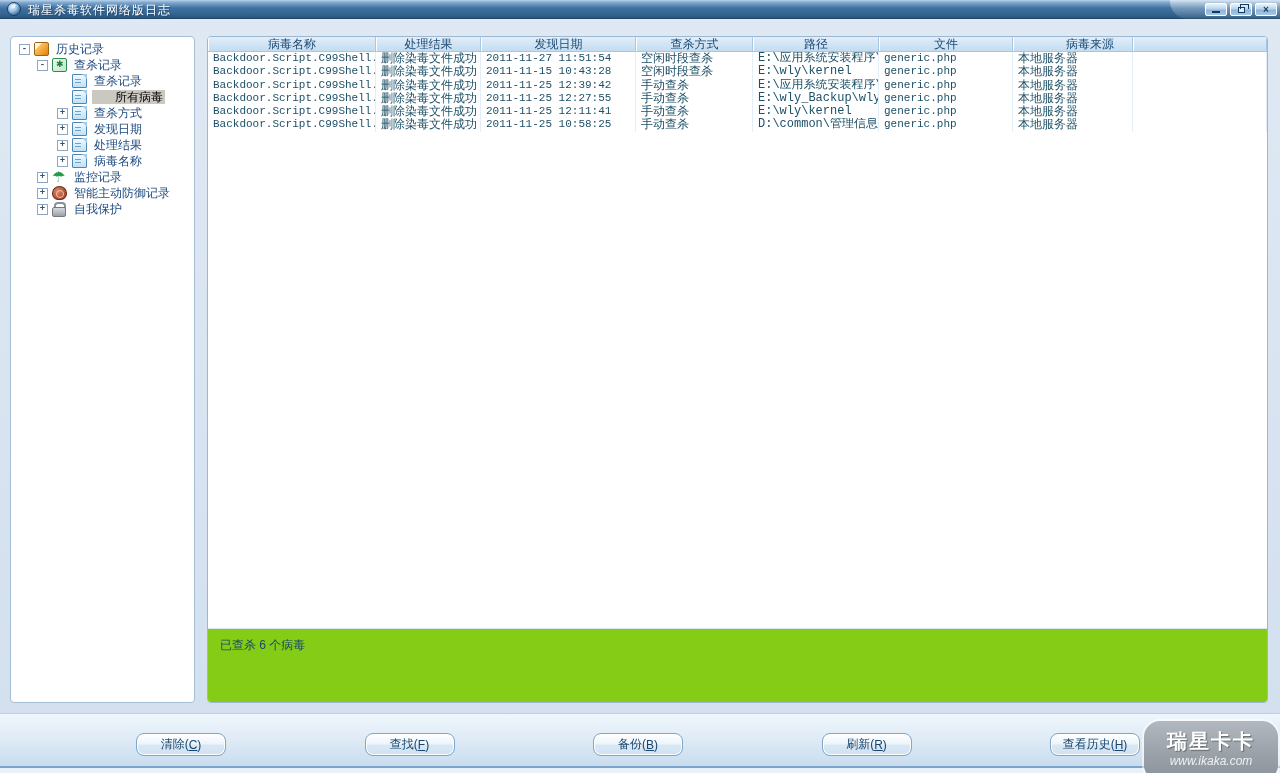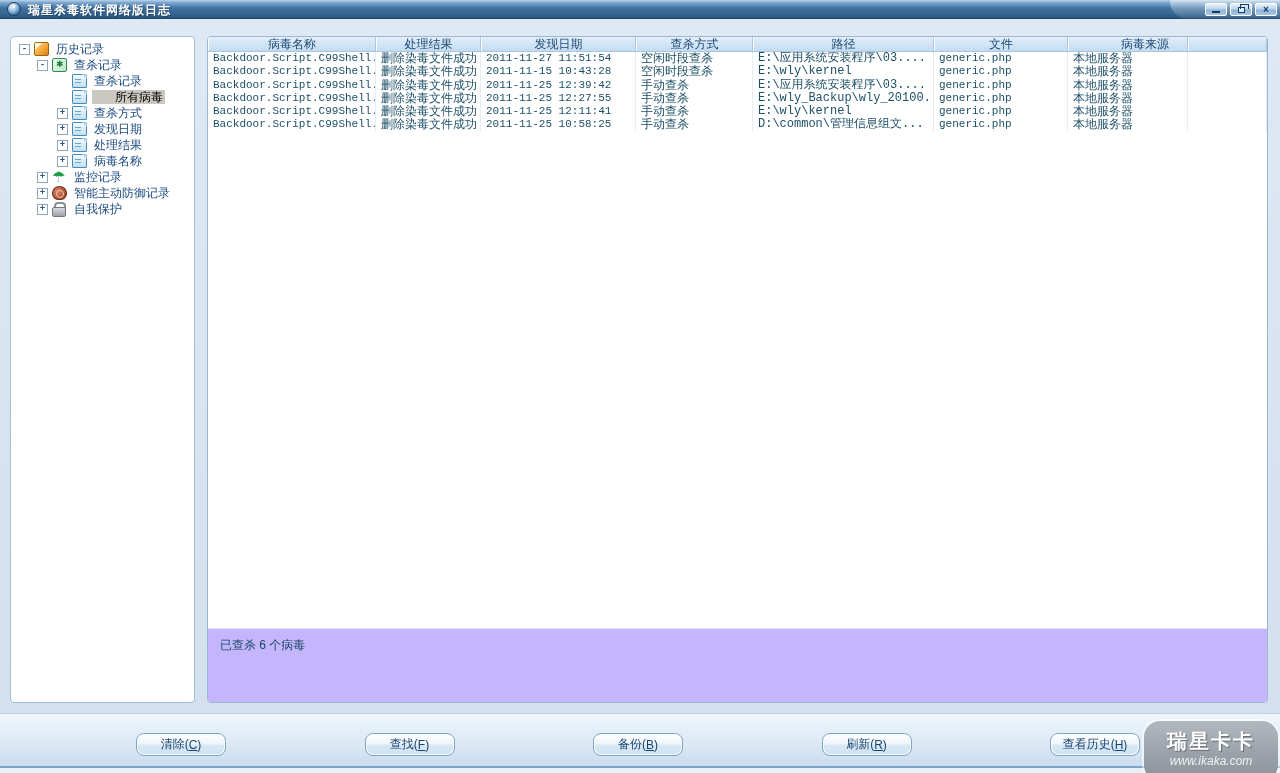--- a/index.html
+++ b/index.html
@@ -10,21 +10,21 @@
   
   .titlebar { position:absolute; left:0; top:0; width:1280px; height:19px;
     background:linear-gradient(180deg,#bad2e8 0%,#7ba6cf 15%,#41719f 45%,#33638f 80%,#2b547c 100%);
     border-bottom:1px solid #1f4668; }
   .titlebar-swoosh { position:absolute; right:0; top:0; width:110px; height:19px;
     background:linear-gradient(180deg,rgba(255,255,255,.45),rgba(255,255,255,.05));
     border-bottom-left-radius:18px; }
   .app-icon { position:absolute; left:7px; top:2px; width:14px; height:14px; border-radius:50%;
     background:radial-gradient(circle at 35% 30%, #e8f3fc 0%, #9cc2e4 40%, #3d72a6 75%, #27517c 100%);
     border:1px solid #1d3f61; color:#fff; font-size:10px; line-height:12px; text-align:center; }
-  .title-text { position:absolute; left:28px; top:2px; color:#ffffff; font-size:12px; font-weight:bold;
+  .title-text { position:absolute; left:28px; top:2px; color:#ffffff; font-size:12px; font-weight:normal;
     letter-spacing:1px; text-shadow:1px 1px 1px rgba(20,50,80,.6); }
   .win-btns { position:absolute; right:3px; top:3px; display:flex; gap:3px; }
   .win-btn { width:22px; height:13px; border:1px solid #ffffff; border-radius:2px;
     background:linear-gradient(180deg,#eaf3fb 0%,#b9d4ec 45%,#8cb4d9 55%,#a8c8e4 100%);
     display:flex; align-items:center; justify-content:center; cursor:default;
     color:#123a5e; font-size:10px; font-weight:bold; line-height:10px; }
   .glyph-min { width:8px; height:2px; background:#123a5e; margin-top:5px; }
   .glyph-restore { position:relative; width:7px; height:6px; border:1px solid #123a5e; background:#dcebf7; }
   .glyph-restore::before { content:''; position:absolute; left:1px; top:-4px; width:7px; height:4px;
     border:1px solid #123a5e; border-bottom:none; }
@@ -78,25 +78,25 @@
   .grid-header { display:flex; height:15px;
     background:linear-gradient(180deg,#e3eefa 0%,#cfe3f4 60%,#c4dcf1 100%);
     border-bottom:1px solid #aac6de; }
   .grid-header .th { font-size:12px; line-height:14px; color:#1c4a73; text-align:center;
     border-right:1px solid #a9c7e0; border-left:1px solid #ffffff; overflow:hidden; white-space:nowrap; cursor:default; }
   .grid-body .row { display:flex; height:13.3px; background:#ffffff; }
   .grid-body .cell { font-size:12px; line-height:13px; color:#1d4f66; padding-left:5px;
     border-right:1px solid #e2eef8; overflow:hidden; white-space:nowrap; }
   .grid-body .cell.mono { font-family:"Liberation Mono", monospace; font-size:11px; }
   .c1{width:168px;} .c2{width:105px;} .c3{width:155px;} .c4{width:117px;}
-  .c5{width:181px;} .c6{width:134px;} .c7{width:120px;padding-left:34px;} .c8{flex:1; border-right:none;}
+  .c5{width:126px;} .c6{width:134px;} .c7{width:120px;padding-left:34px;} .c8{flex:1; border-right:none;}
   .mixed { font-family:"Liberation Mono","Liberation Sans", monospace; font-size:11px; }
 
   .status-strip { position:absolute; left:0; bottom:0; width:100%; height:74px;
-    background:#c4b5fd; border-top:1px solid #dbe6f0; }
+    background:#84cc16; border-top:1px solid #dbe6f0; }
   .status-text { position:absolute; left:12px; top:8px; font-size:12px; color:#1a4a66; }
 
   
   .bottom-sep { position:absolute; left:0; top:713px; width:1280px; height:1px; background:#c0cfde; }
   .bottom-bar { position:absolute; left:0; top:714px; width:1280px; height:52px;
     background:linear-gradient(180deg,#f0f6fc 0%,#dce9f5 55%,#c9dcee 100%); }
   .bottom-edge { position:absolute; left:0; top:766px; width:1280px; height:2px; background:#7ca3c8; }
   .bottom-under { position:absolute; left:0; top:768px; width:1280px; height:5px; background:#e8f0f8; }
   .btn-row { position:absolute; left:136px; top:733px; width:1004px; display:flex; justify-content:space-between; }
   .dlg-btn { width:90px; height:23px; border:1px solid #7fa5c7; border-radius:8px;

